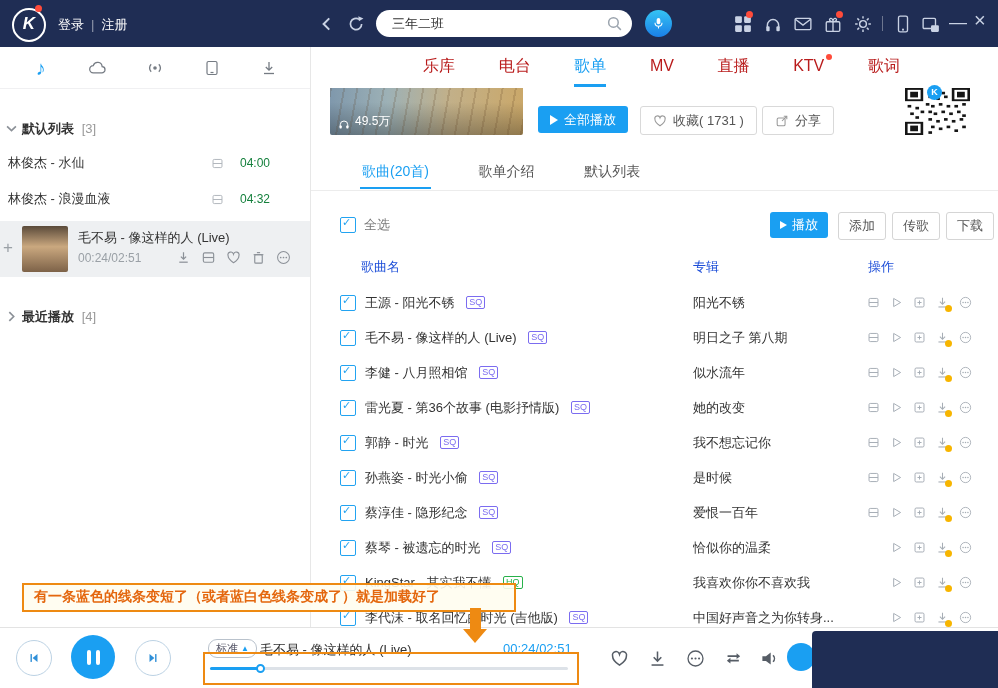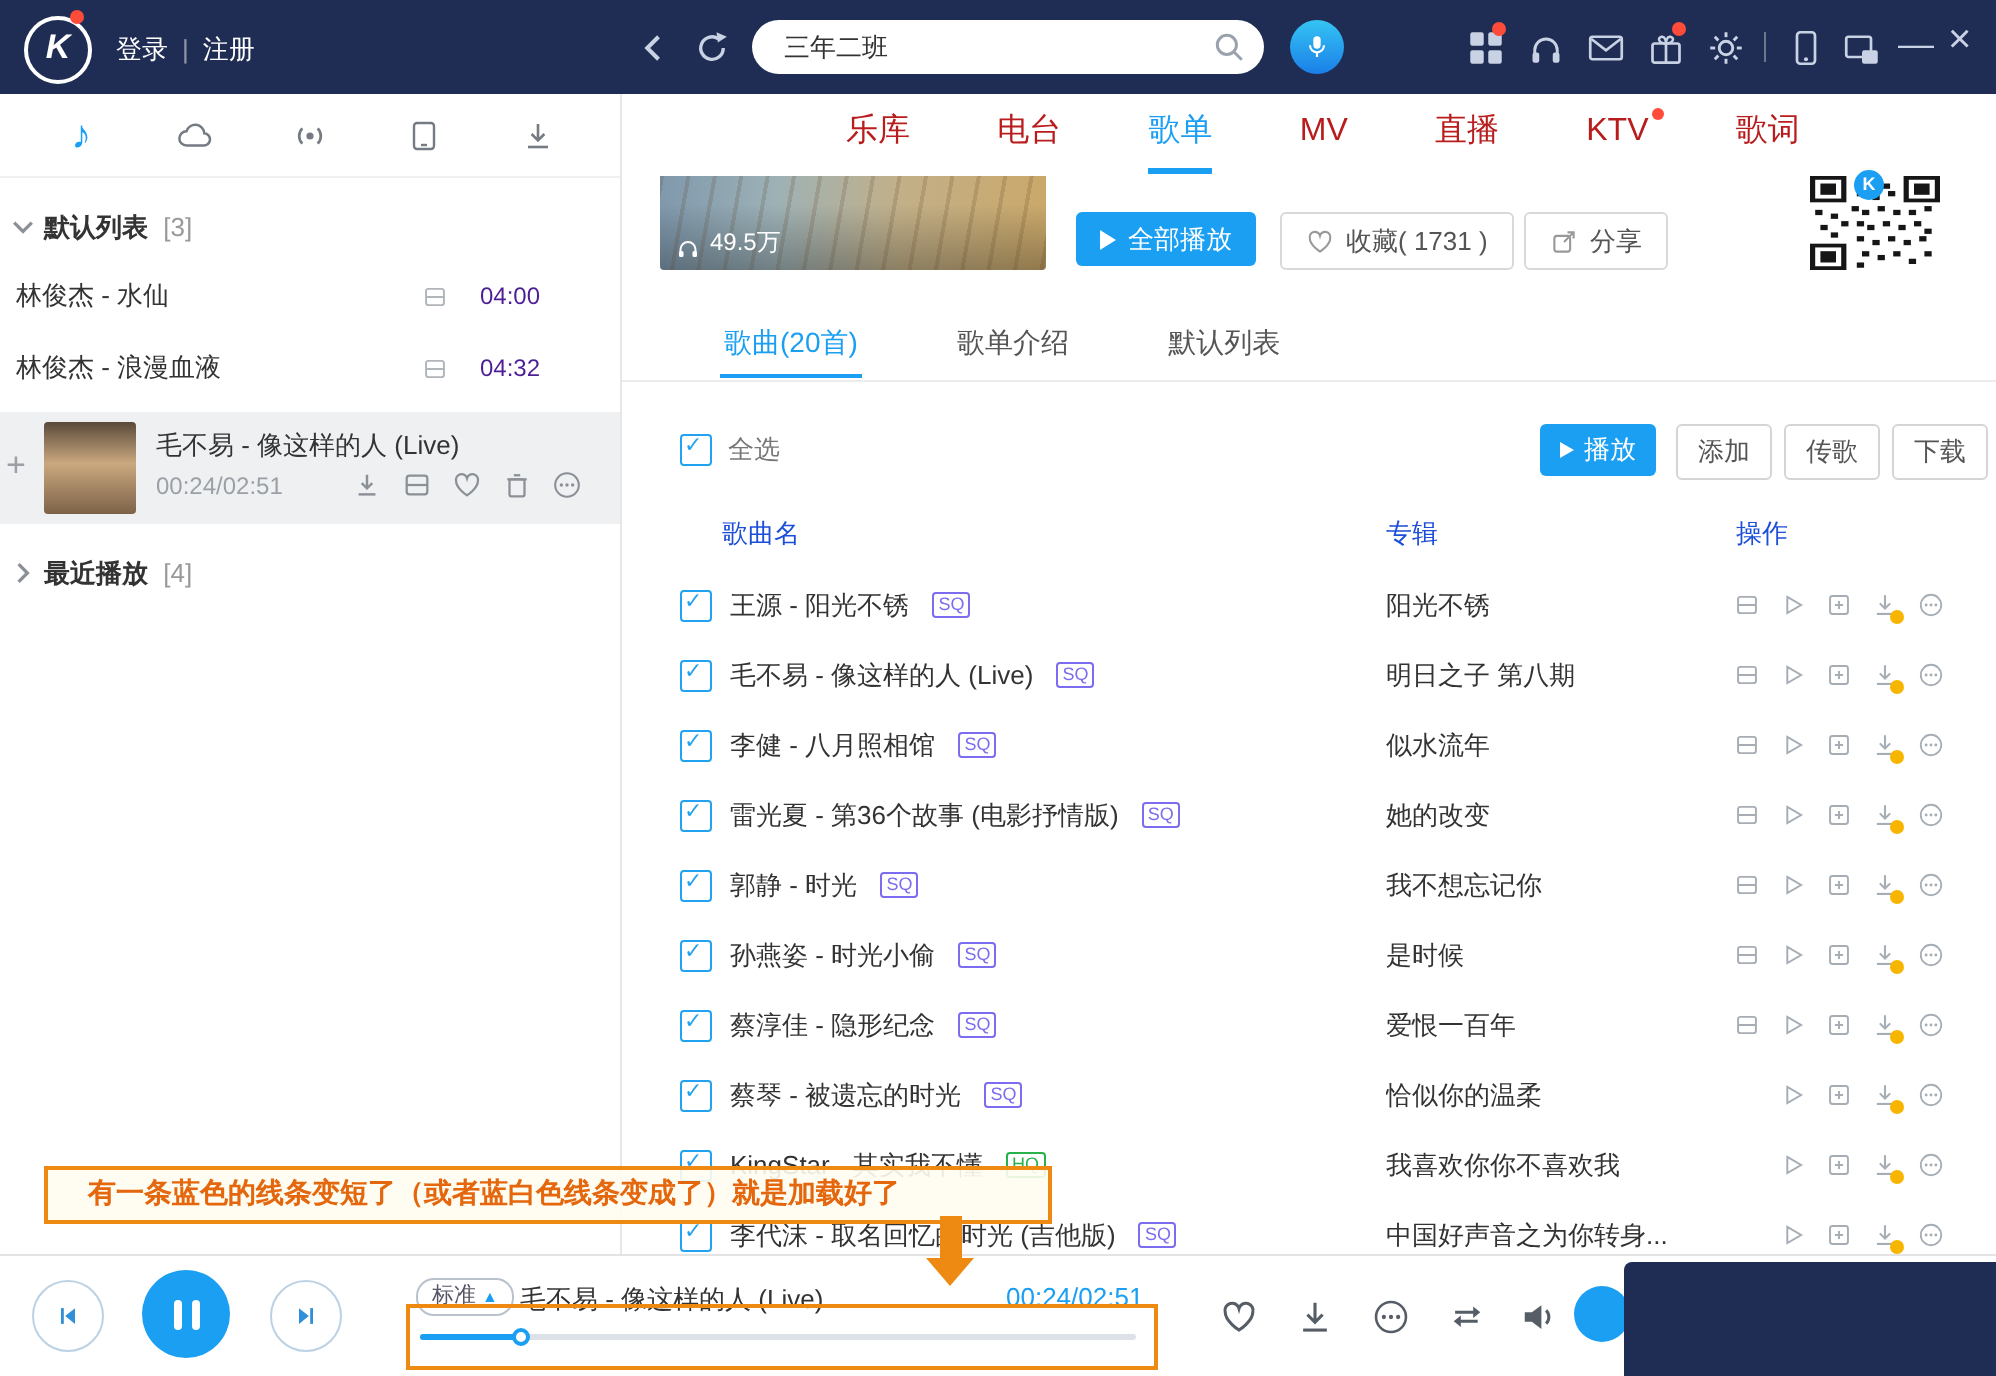--- a/index.html
+++ b/index.html
@@ -25,26 +25,26 @@
        background:linear-gradient(180deg,#35c4f3,#1a7fe8);display:flex;align-items:center;justify-content:center}
   .tb-divider{position:absolute;left:882px;top:16px;width:1px;height:15px;background:rgba(255,255,255,.35)}
   .tb-text{position:absolute;top:12px;color:#c9d2e4;font-size:18px;line-height:20px;cursor:pointer}
 
   
   #sidebar{position:absolute;left:0;top:47px;width:310px;bottom:60px;background:#fff;border-right:1px solid #e7e7e7;overflow:hidden}
   #side-tabs{height:41px;display:flex;align-items:center;justify-content:space-around;padding:0 12px;border-bottom:1px solid #f0f0f2}
   .side-tab{width:26px;height:26px;color:#757b83;cursor:pointer;display:flex;align-items:center;justify-content:center}
   .side-tab.active{color:#1a9ff2}
   .note-glyph{font-size:20px;line-height:20px}
-  .grp{position:relative;height:32px;line-height:32px;padding-left:22px;font-weight:bold;font-size:13px;color:#333;cursor:pointer;margin-top:9px}
+  .grp{position:relative;height:32px;line-height:32px;padding-left:22px;font-weight:bold;font-size:13px;color:#333;cursor:pointer;margin-top:24px}
   .grp .chev{position:absolute;left:6px;top:10px;width:11px;height:11px;color:#8b9097}
   .grp .cnt{font-weight:normal;color:#999;margin-left:4px}
   .srow{position:relative;height:36px;line-height:36px;padding-left:8px;font-size:13px;color:#333;cursor:pointer}
   .srow .s-mv{position:absolute;right:86px;top:12px;width:13px;height:13px;color:#b0b5bb}
-  .srow .s-dur{position:absolute;right:40px;top:0;color:#4c1d95;font-size:12px}
+  .srow .s-dur{position:absolute;right:40px;top:0;color:#15803d;font-size:12px}
   #nowplaying{position:relative;height:56px;background:#eef0f2;margin-top:4px}
   #np-plus{position:absolute;left:3px;top:17px;font-size:17px;color:#9aa0a6;cursor:pointer}
   #np-thumb{position:absolute;left:22px;top:5px;width:46px;height:46px;border-radius:2px;
             background:linear-gradient(180deg,#5a4a3a 0%,#caa87f 45%,#7d6248 100%)}
   #np-title{position:absolute;left:78px;top:8px;width:220px;white-space:nowrap;overflow:hidden;text-overflow:ellipsis;font-size:13px;color:#333}
   #np-time{position:absolute;left:78px;top:30px;font-size:12px;color:#9aa0a6}
   .np-ic{position:absolute;top:29px;width:15px;height:15px;color:#8b9097;cursor:pointer}
 
   
   #main{position:absolute;left:311px;top:47px;right:0;bottom:60px;background:#fff;overflow:hidden}
@@ -124,21 +124,21 @@
   #pbar-handle{position:absolute;top:-3px;width:9px;height:9px;background:#fff;border:2px solid #1a9ff2;border-radius:50%;box-sizing:border-box}
   .pico{position:absolute;top:19px;width:22px;height:22px;color:#565d66;cursor:pointer}
   .pico svg{width:19px;height:19px}
   #fxbtn{position:absolute;left:787px;top:15px;width:28px;height:28px;border-radius:50%;background:#1a9ff2;cursor:pointer}
 
   #corner{position:absolute;left:812px;top:631px;width:186px;height:57px;background:#1f2d54;z-index:30;border-top-left-radius:4px}
 
   
   #ann-box{position:absolute;left:22px;top:583px;width:480px;height:25px;border:2px solid #ee8a12;
            background:rgba(255,253,240,.9);color:#e4670e;font-size:14px;font-weight:bold;line-height:23px;
-           padding-left:20px;z-index:50;white-space:nowrap;overflow:hidden}
+           padding-left:10px;z-index:50;white-space:nowrap;overflow:hidden}
   #ann-shaft{position:absolute;left:470px;top:608px;width:11px;height:21px;background:#ee8a12;z-index:50}
   #ann-head{position:absolute;left:463px;top:629px;width:0;height:0;border-left:12px solid transparent;
             border-right:12px solid transparent;border-top:14px solid #ee8a12;z-index:50}
   #ann-rect{position:absolute;left:203px;top:652px;width:372px;height:29px;border:2px solid #ee8a12;z-index:50;pointer-events:none}
 </style>
 </head>
 <body>
 
 <header id="topbar">
   <div id="logo">K</div>

